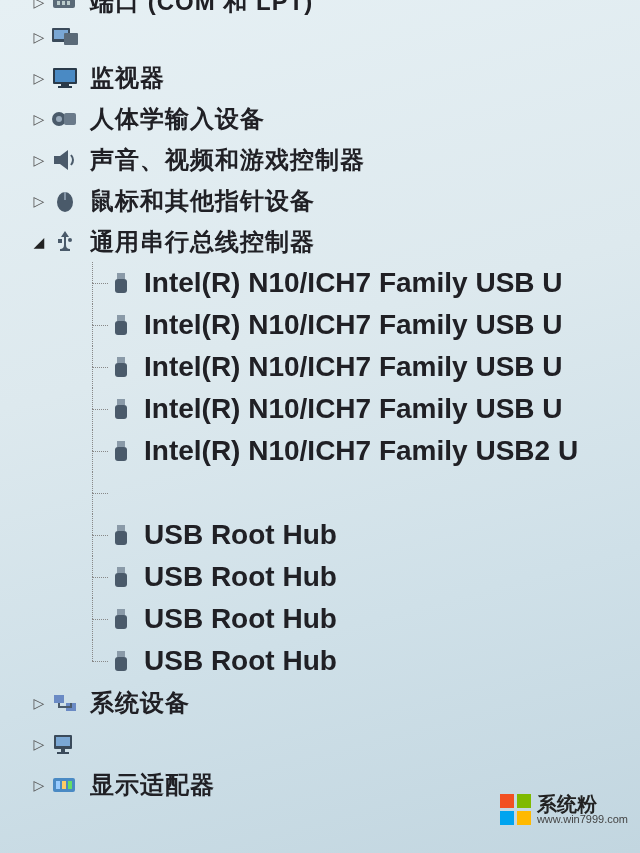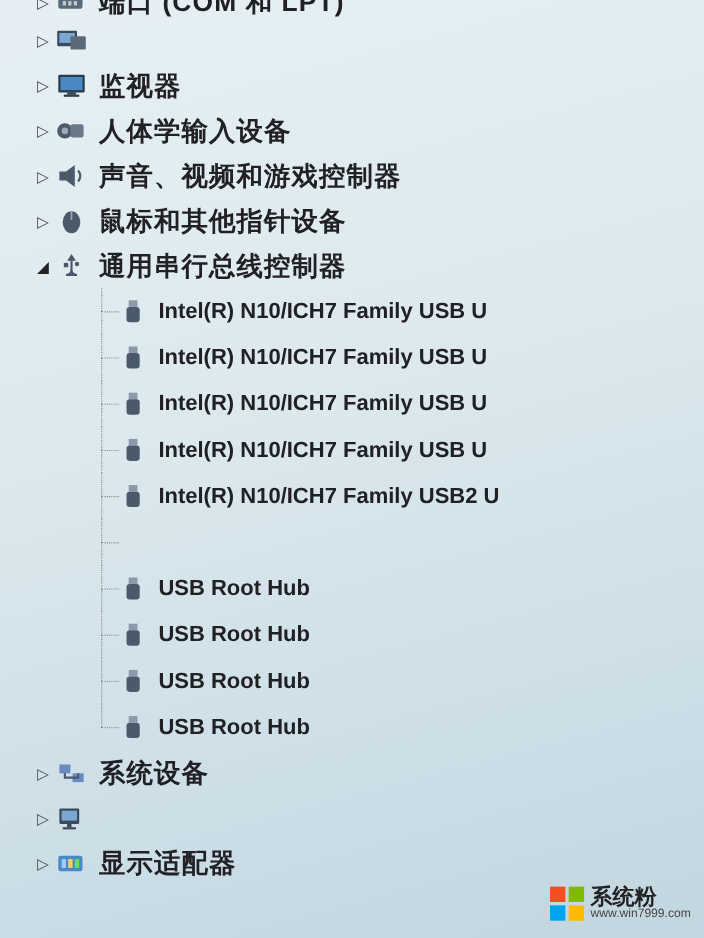--- a/index.html
+++ b/index.html
@@ -94,36 +94,36 @@
     width: 26px;
     height: 26px;
     display: inline-flex;
     align-items: center;
     justify-content: center;
     margin-right: 10px;
     flex-shrink: 0;
     position: relative;
   }
   .dev-label {
-    font-size: 20px;
+    font-size: 28px;
     font-weight: 600;
   }
   .selected {
     border: 1px solid #7aa7c7;
     background: rgba(180, 210, 235, 0.35);
     padding: 1px 4px 1px 2px;
     border-radius: 2px;
     display: inline-flex;
     align-items: center;
   }
   
   .watermark {
     position: absolute;
     right: 12px;
-    bottom: 16px;
+    bottom: 28px;
     display: flex;
     align-items: center;
     gap: 6px;
     background: rgba(255,255,255,0.0);
   }
   .ms-logo {
     display: grid;
     grid-template-columns: 14px 14px;
     grid-template-rows: 14px 14px;
     gap: 3px;

